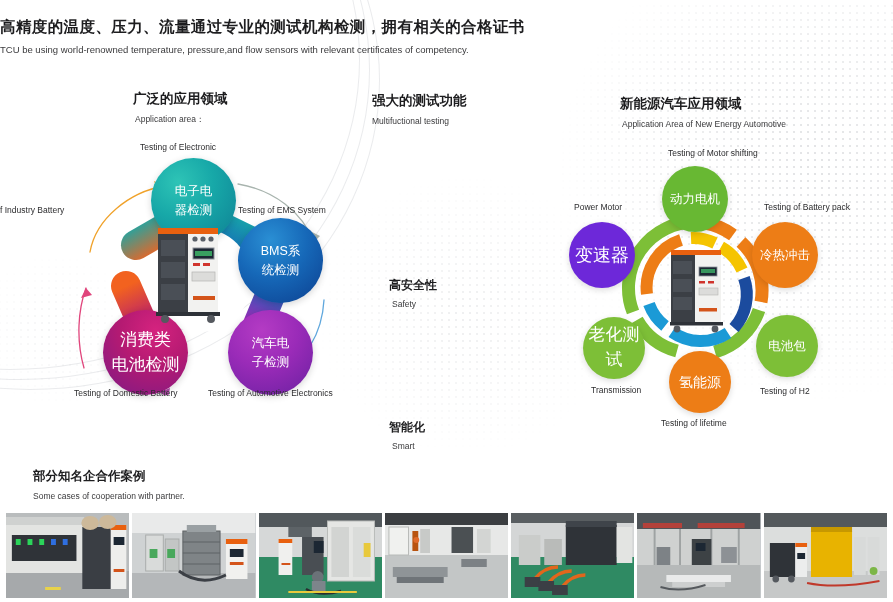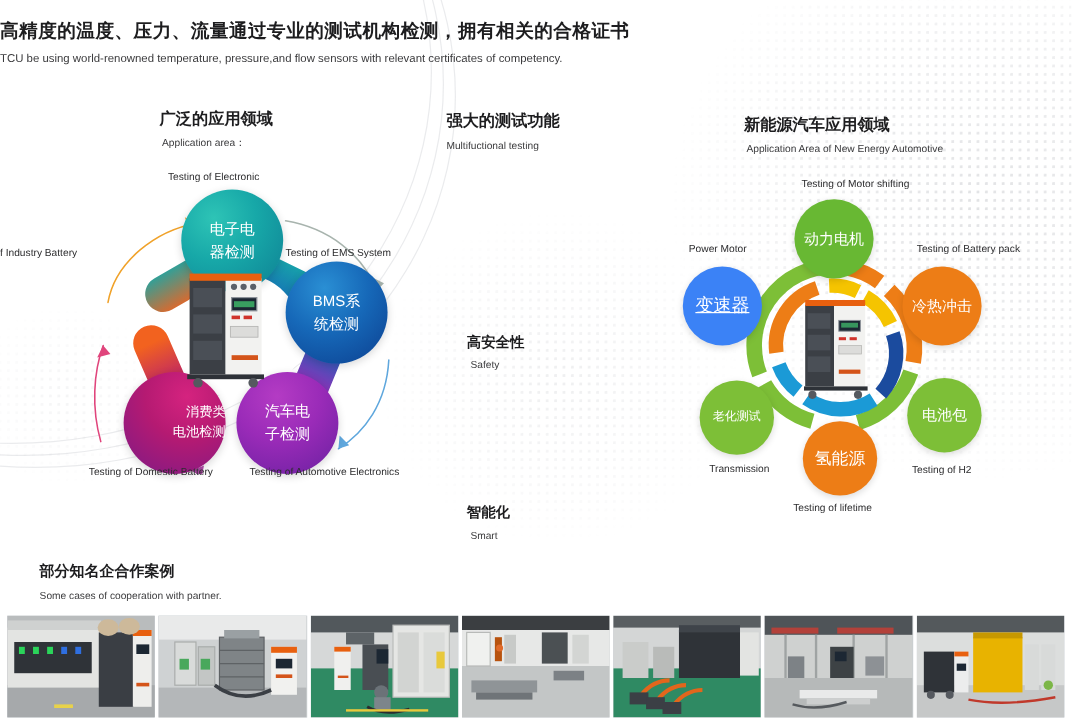--- a/index.html
+++ b/index.html
@@ -104,27 +104,26 @@
     left: 3px; top: 58px; width: 85px; height: 85px; font-size: 12.5px;
     background: radial-gradient(circle at 70% 22%, #f79a1e 0%, #f2621f 38%, #e8254a 100%);
     box-shadow: 0 2px 7px rgba(0,0,0,.16);
   }
   .b-bms {
     left: 160px; top: 58px; width: 85px; height: 85px; font-size: 12.5px;
     background: radial-gradient(circle at 38% 26%, #2a8fd4 0%, #1668b8 45%, #0c3f8f 100%);
     box-shadow: 0 2px 7px rgba(0,0,0,.16);
   }
   .b-domestic {
-    left: 25px; top: 150px; width: 85px; height: 85px; font-size: 11px;
+    left: 25px; top: 150px; width: 85px; height: 85px; font-size: 17px;
     background: radial-gradient(circle at 62% 24%, #d5237f 0%, #b51a72 42%, #7d1a86 100%);
     box-shadow: 0 2px 7px rgba(0,0,0,.16);
-    align-items: flex-end;
   }
   .b-auto {
-    left: 119px; top: 150px; width: 85px; height: 85px; font-size: 12.5px;
+    left: 150px; top: 150px; width: 85px; height: 85px; font-size: 12.5px;
     background: radial-gradient(circle at 40% 24%, #b43bc4 0%, #9a2bb8 44%, #6a20a0 100%);
     box-shadow: 0 2px 7px rgba(0,0,0,.16);
   }
   #flower .caption { color: #2c2c2e; }
   #cap-electronic { left: 62px;  top: -18px; }
   #cap-industry   { left: -112px; top: 45px; }
   #cap-ems        { left: 160px; top: 45px; }
   #cap-dom        { left: -4px;  top: 228px; }
   #cap-autoel     { left: 130px; top: 228px; }
 
@@ -137,29 +136,29 @@
   #machine-left { left: 76px; top: 58px; width: 72px; height: 106px; }
   #machine-right { left: 668px; top: 240px; width: 58px; height: 92px; }
 
   
   #nev { top: 160px; left: 565px; width: 320px; height: 260px; }
   .b-motor {
     left: 97px; top: 6px; width: 66px; height: 66px; font-size: 12.5px;
     background: #68b833; box-shadow: 0 2px 6px rgba(0,0,0,.14);
   }
   .b-trans {
-    left: 4px; top: 62px; width: 66px; height: 66px; font-size: 15px;
-    background: #3b82f6; box-shadow: 0 2px 6px rgba(0,0,0,.14); text-decoration: underline;
+    left: 4px; top: 62px; width: 66px; height: 66px; font-size: 18px;
+    background: #6d28d9; box-shadow: 0 2px 6px rgba(0,0,0,.14);
   }
   .b-thermal {
     left: 187px; top: 62px; width: 66px; height: 66px; font-size: 12.5px;
     background: #ed7d16; box-shadow: 0 2px 6px rgba(0,0,0,.14);
   }
   .b-aging {
-    left: 18px; top: 157px; width: 62px; height: 62px; font-size: 10px;
+    left: 18px; top: 157px; width: 62px; height: 62px; font-size: 17px;
     background: #7dbf37; box-shadow: 0 2px 6px rgba(0,0,0,.14);
   }
   .b-hydro {
     left: 104px; top: 191px; width: 62px; height: 62px; font-size: 14px;
     background: #ed7d16; box-shadow: 0 2px 6px rgba(0,0,0,.14);
   }
   .b-pack {
     left: 191px; top: 155px; width: 62px; height: 62px; font-size: 12.5px;
     background: #7dbf37; box-shadow: 0 2px 6px rgba(0,0,0,.14);
   }

